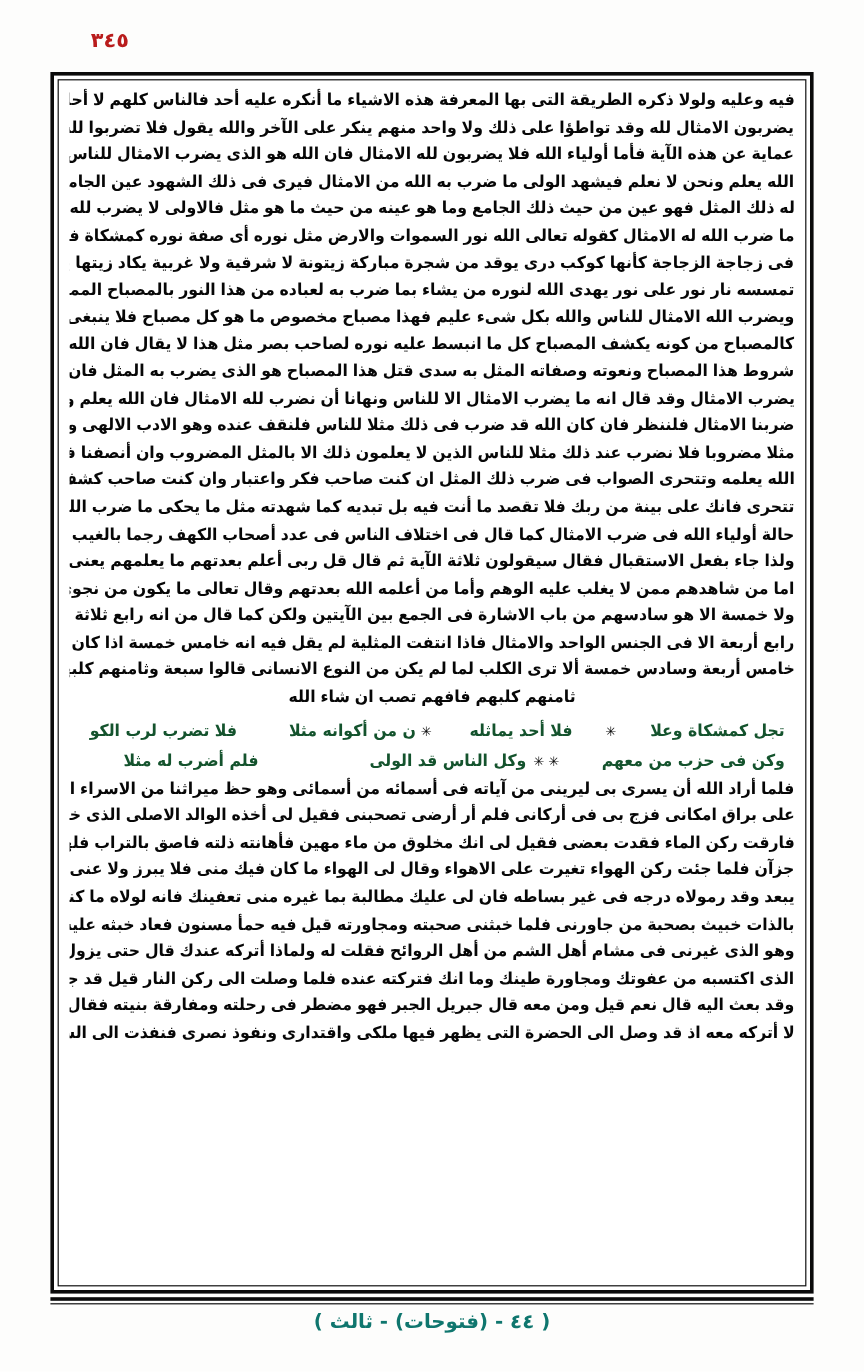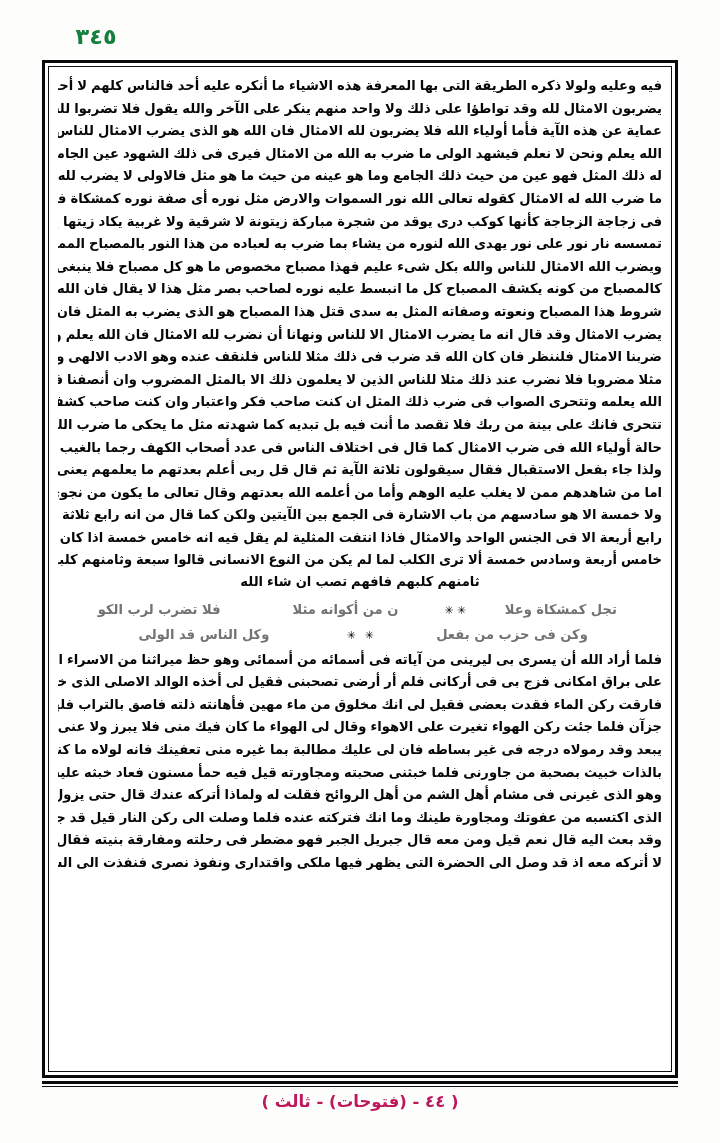--- a/index.html
+++ b/index.html
@@ -17,25 +17,25 @@
     color: #000000;
     background: #fdfdfc;
   }
 
   
   .page-number {
     position: absolute;
     top: 26px;
     left: 76px;
     font-family: "DejaVu Sans", sans-serif;
-    font-size: 22px;
+    font-size: 17px;
     font-weight: 700;
     letter-spacing: 0.5px;
     line-height: 1;
-    color: #15803d;
+    color: #b91c1c;
     transform: scaleX(1.02);
   }
 
   
   .frame {
     position: absolute;
     top: 60px;
     left: 42px;
     width: 636px;
     height: 1018px;
@@ -104,32 +104,32 @@
     justify-content: center;
     align-items: baseline;
     height: 25px;
     line-height: 25px;
     white-space: nowrap;
   }
   .hemistich {
     font-family: "DejaVu Sans", sans-serif;
     font-size: 13.1px;
     font-weight: 600;
-    color: #737373;
+    color: #14532d;
     transform: scaleY(1.04);
     letter-spacing: -0.1px;
   }
   .hemistich.right {
     width: 268px;
     text-align: center;
     padding-left: 4px;
   }
   .hemistich.left {
     width: 268px;
-    text-align: center;
+    text-align: right;
     padding-right: 4px;
   }
   .verse-sep {
     width: 18px;
     text-align: center;
     font-size: 11px;
     color: #070707;
     font-weight: 700;
   }
 
@@ -152,21 +152,21 @@
   }
   .footer-sig {
     position: absolute;
     top: 1092px;
     left: 0;
     width: 720px;
     text-align: center;
     font-family: "DejaVu Sans", sans-serif;
     font-size: 16.5px;
     font-weight: 600;
-    color: #be185d;
+    color: #0f766e;
     letter-spacing: 0.6px;
     direction: rtl;
   }
 </style>
 </head>
 <body>
 
 <div class="page-number">٣٤٥</div>
 
 <div class="frame">
@@ -198,30 +198,32 @@
       <div class="line"><span>رابع أربعة الا فى الجنس الواحد والامثال فاذا انتفت المثلية لم يقل فيه انه خامس خمسة اذا كان معهم وانما يقال فيه</span></div>
       <div class="line"><span>خامس أربعة وسادس خمسة ألا ترى الكلب لما لم يكن من النوع الانسانى قالوا سبعة وثامنهم كلبهم ولم يقولوا ثمانية</span></div>
       <div class="line centered"><span>ثامنهم كلبهم فافهم تصب ان شاء الله</span></div>
     </div>
 
     <div class="verse-block">
 
       <div class="verse-line">
         <div class="hemistich left">تجل كمشكاة وعلا</div>
         <div class="verse-sep">✳</div>
+        <div class="hemistich right">فلا أحد يماثله</div>
         <div class="verse-sep">✳</div>
         <div class="hemistich left">ن من أكوانه مثلا</div>
         <div class="hemistich right">فلا تضرب لرب الكو</div>
       </div>
 
       <div class="verse-line">
-        <div class="hemistich left">وكن فى حزب من بفعل</div>
+        <div class="hemistich left">وكن فى حزب من معهم</div>
         <div class="verse-sep">✳</div>
         <div class="verse-sep">✳</div>
         <div class="hemistich left">وكل الناس قد الولى</div>
+        <div class="hemistich right">فلم أضرب له مثلا</div>
       </div>
 
     </div>
 
     <div>
       <div class="line"><span>فلما أراد الله أن يسرى بى ليرينى من آياته فى أسمائه من أسمائى وهو حظ ميراثنا من الاسراء از النى عن مكانى وعرج بى</span></div>
       <div class="line"><span>على براق امكانى فزج بى فى أركانى فلم أر أرضى تصحبنى فقيل لى أخذه الوالد الاصلى الذى خلقه الله من تراب فلما</span></div>
       <div class="line"><span>فارقت ركن الماء فقدت بعضى فقيل لى انك مخلوق من ماء مهين فأهانته ذلته فاصق بالتراب فلهذا فارقتــه فنقص منى</span></div>
       <div class="line"><span>جزآن فلما جئت ركن الهواء تغيرت على الاهواء وقال لى الهواء ما كان فيك منى فلا يبرز ولا عنى فانه لا ينبغى لهان</span></div>
       <div class="line"><span>يبعد وقد رمولاه درجه فى غير بساطه فان لى عليك مطالبة بما غيره منى تعفينك فانه لولاه ما كنت مسنونا فانى طيب</span></div>

